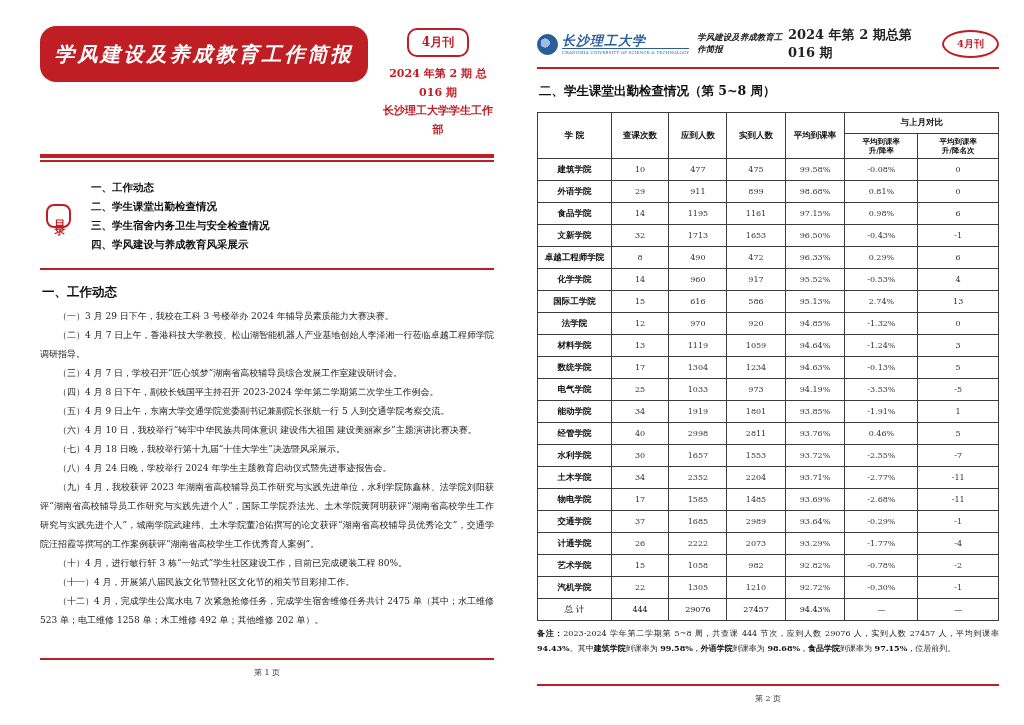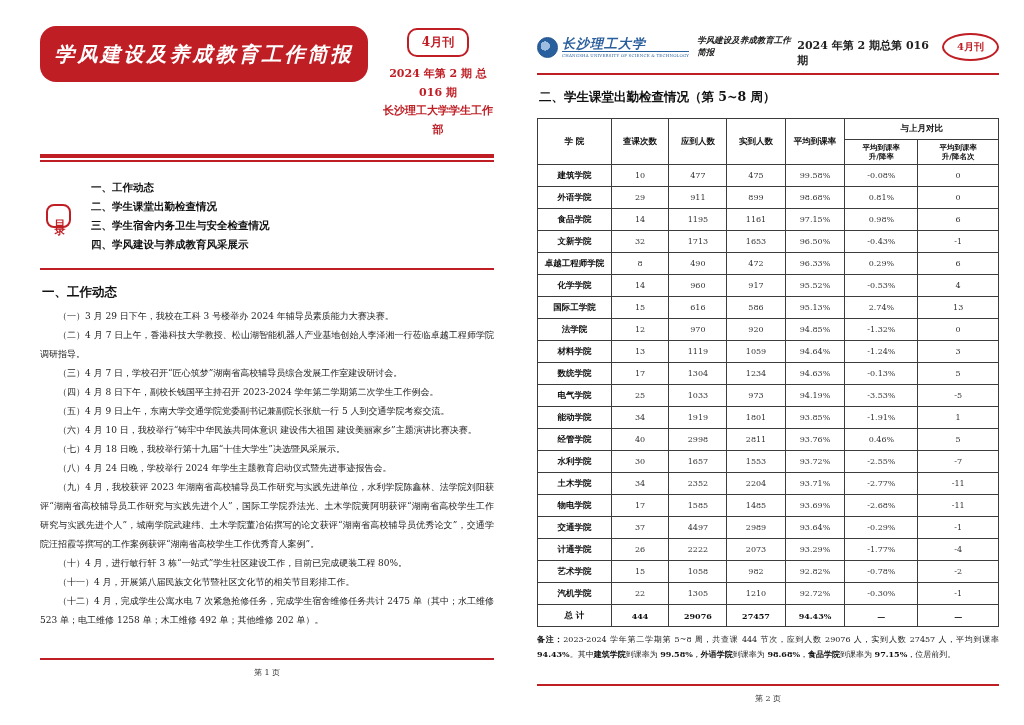--- a/index.html
+++ b/index.html
@@ -34,31 +34,31 @@
 
   
   .p2-head{display:flex;align-items:center;}
   .logo{display:flex;align-items:center;flex:none;}
   .emblem{width:19px;height:19px;border-radius:50%;flex:none;border:1.5px solid #1d4f8c;
           background:radial-gradient(circle at 38% 42%, #9dbce0 0 28%, #2a5f9e 29% 100%);}
   .logo-txt{margin-left:4px;display:flex;flex-direction:column;}
   .logo-name{color:#2a5f9e;font-weight:bold;font-style:italic;font-size:13px;letter-spacing:1px;line-height:1;}
   .logo-cap{color:#2a5f9e;font-size:4px;letter-spacing:.2px;margin-top:1px;border-top:.5px solid #2a5f9e;padding-top:1px;}
   .head-title{font-size:8.5px;font-weight:bold;font-style:italic;margin-left:8px;color:#222;}
-  .head-issue{font-size:11px;font-weight:bold;margin-left:auto;color:#222;margin-top:12px;}
+  .head-issue{font-size:13px;font-weight:bold;margin-left:auto;color:#222;}
   .oval-badge{border:2px solid #bf1e24;border-radius:50%;padding:5px 13px;color:#bf1e24;
           font-size:10px;font-weight:bold;margin-left:12px;flex:none;}
   .p2-rule{border-top:2.5px solid #bf1e24;margin-top:5px;}
   .att-table{width:100%;border-collapse:collapse;table-layout:fixed;margin-top:6px;}
   .att-table th,.att-table td{border:1px solid #3c3c3c;text-align:center;vertical-align:middle;
           padding:0 1px;font-size:8px;color:#333;height:21px;}
   .att-table th{font-weight:bold;color:#111;font-size:8.5px;height:20px;}
   .att-table th.sub{font-size:7.5px;line-height:1.25;height:24px;}
   .att-table td.college{font-weight:bold;color:#111;font-size:8.5px;}
-  .att-table tr.total td{font-weight:bold;color:#111;}
+  .att-table tr.total td{font-weight:normal;color:#111;}
   .note{font-size:8px;line-height:1.75;margin-top:5px;text-align:justify;color:#222;}
   .note b{color:#111;}
 </style>
 </head>
 <body>
 
 <div class="canvas">
 
   <div class="page" id="page1">
     <div class="p1-head">
@@ -289,21 +289,21 @@
             <td>17</td>
             <td>1585</td>
             <td>1485</td>
             <td>93.69%</td>
             <td>-2.68%</td>
             <td>-11</td>
           </tr>
           <tr>
             <td class="college">交通学院</td>
             <td>37</td>
-            <td>4497</td>
+            <td>1685</td>
             <td>2989</td>
             <td>93.64%</td>
             <td>-0.29%</td>
             <td>-1</td>
           </tr>
           <tr>
             <td class="college">计通学院</td>
             <td>26</td>
             <td>2222</td>
             <td>2073</td>

